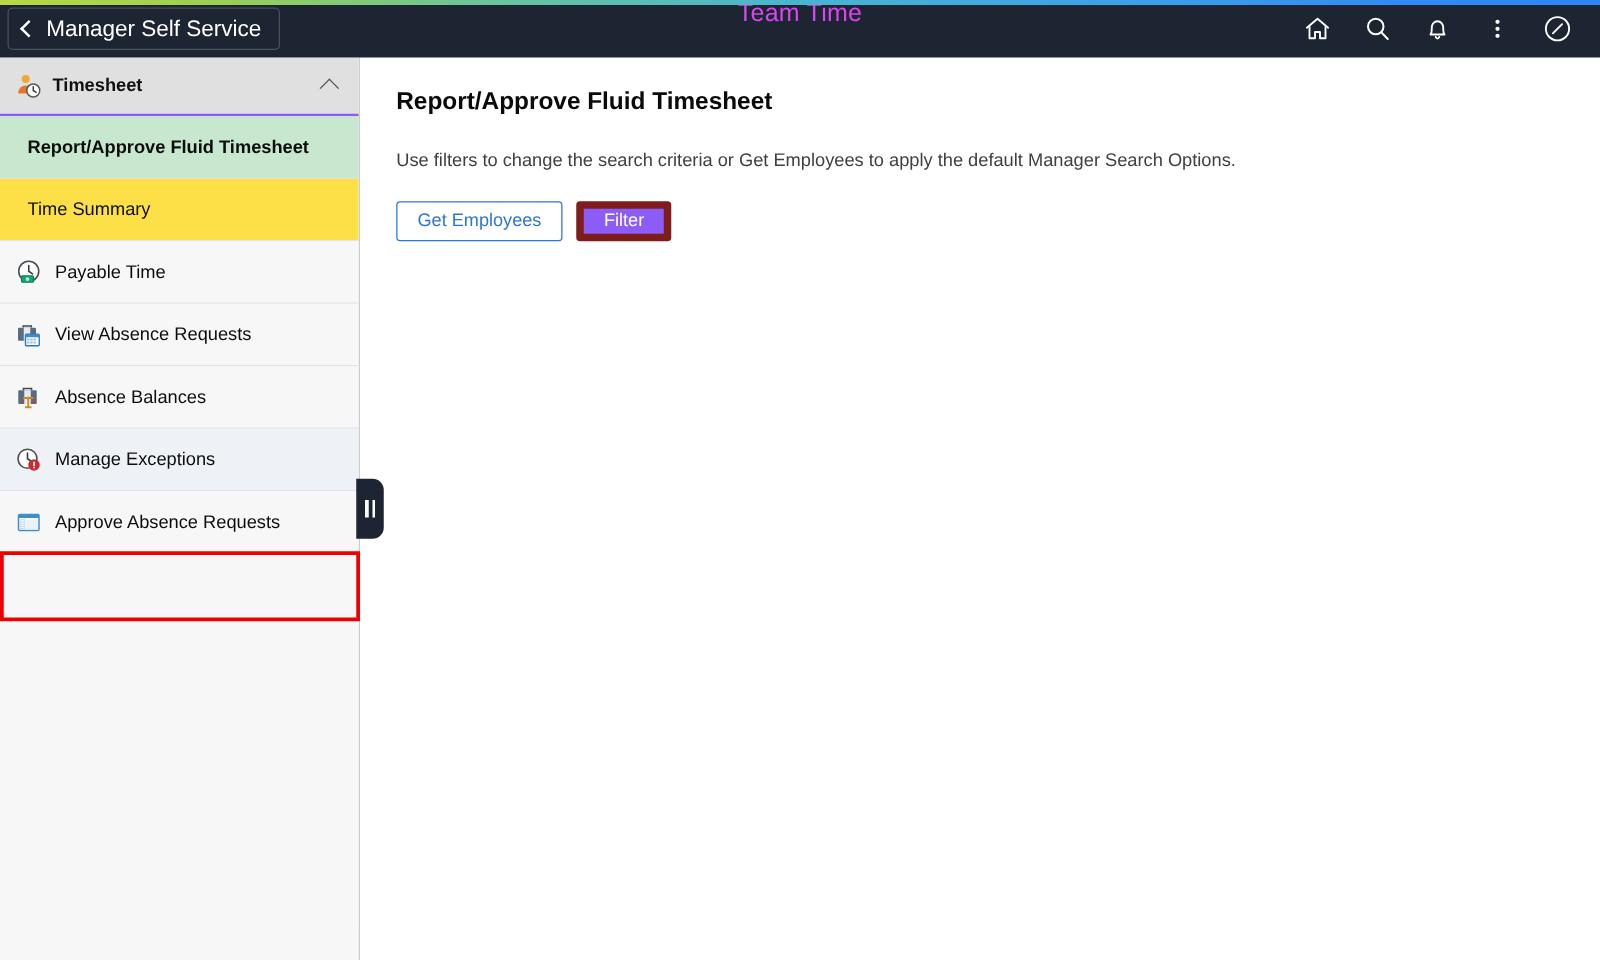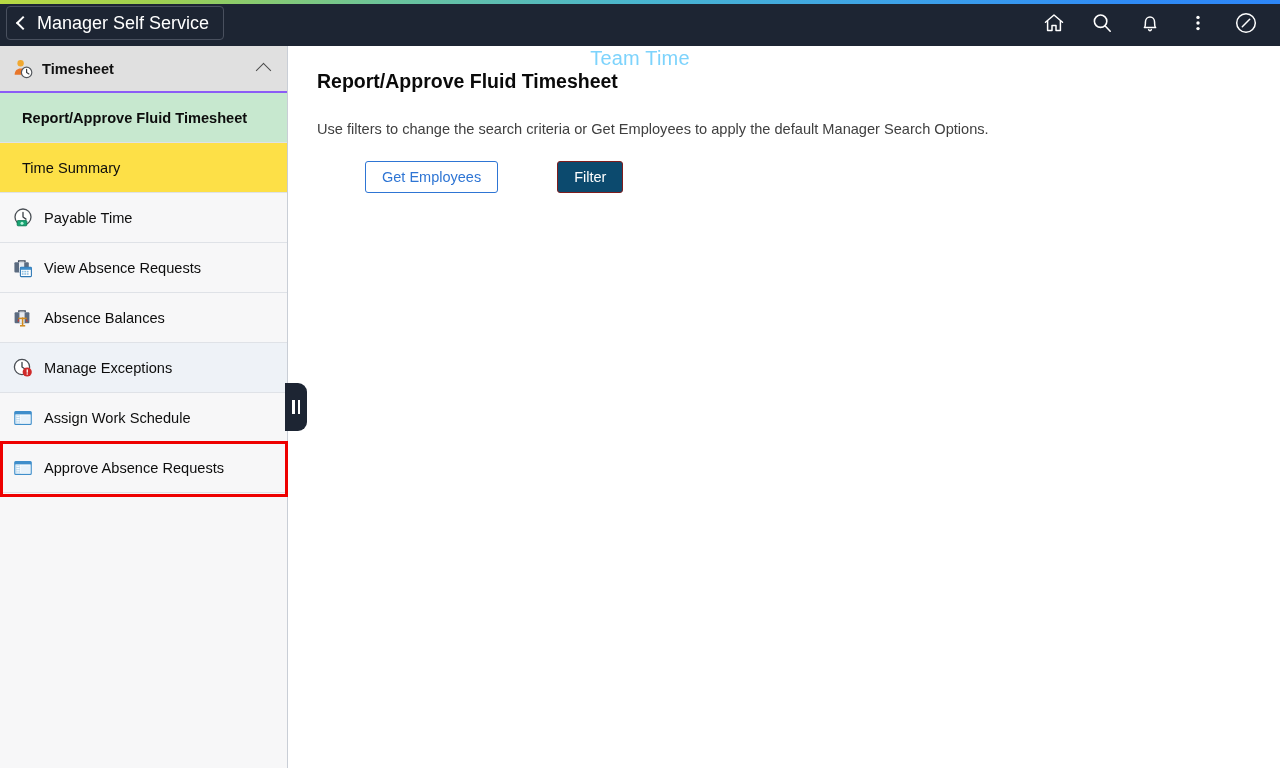--- a/index.html
+++ b/index.html
@@ -39,24 +39,23 @@
   }
   .back-chevron {
     display: inline-block; width: 10px; height: 10px;
     border-left: 2.2px solid #ffffff;
     border-bottom: 2.2px solid #ffffff;
     transform: rotate(45deg);
     position: relative; top: 0px;
   }
   .header-title {
     position: absolute; left: 0; top: 0; width: 1280px; height: 46px;
-    display: flex; align-items: flex-end; justify-content: center;
-    color: #7dd3fc; font-size: 20px; letter-spacing: .2px;
+    display: flex; align-items: flex-start; justify-content: center;
+    color: #d946ef; font-size: 20px; letter-spacing: .2px;
     pointer-events: none;
-    margin-top: 24px;
   }
   .header-icons {
     position: absolute; right: 10px; top: 0; height: 46px;
     display: flex; align-items: center; gap: 0px;
   }
   .hicon {
     width: 48px; height: 46px;
     display: flex; align-items: center; justify-content: center;
     cursor: pointer;
   }
@@ -166,31 +165,30 @@
   .btn-row { display: flex; gap: 11px; margin-top: 24px; }
   .btn {
     font-family: "Liberation Sans", sans-serif;
     font-size: 14.5px;
     border-radius: 3px;
     padding: 0 16px;
     height: 32px;
     display: inline-flex; align-items: center; justify-content: center;
     cursor: pointer;
     white-space: nowrap;
-    margin-left: 48px;
   }
   .btn-secondary {
     background: #ffffff;
     color: #2e75d4;
     border: 1px solid #2e75d4;
   }
   .btn-primary {
-    background: #0c4a6e;
+    background: #8b5cf6;
     color: #ffffff;
-    border: 1px solid #7f1d1d;
+    border: 6px solid #7f1d1d;
   }
 </style>
 </head>
 <body>
 
 <div id="app">
 
   <div class="gradient-strip"></div>
 
   <div class="header">
@@ -325,53 +323,36 @@
           <circle cx="10" cy="10" r="7.6" fill="#ffffff" stroke="#4a4f55" stroke-width="1.3"></circle>
           <path d="M10 5.4 V10 L13 12" stroke="#3a3f45" stroke-width="1.3" fill="none" stroke-linecap="round"></path>
           <circle cx="15.2" cy="15.0" r="4.6" fill="#cf2a2a"></circle>
           <rect x="14.6" y="12.2" width="1.3" height="3.6" rx="0.6" fill="#ffffff"></rect>
           <circle cx="15.25" cy="17.0" r="0.8" fill="#ffffff"></circle>
         </svg>
       </span>
       <span class="ni-label">Manage Exceptions</span>
     </div>
 
+
     <div class="nav-item tinted">
       <span class="ni-icon">
         <svg width="22" height="22" viewBox="0 0 22 22">
           <rect x="2.8" y="4.6" width="16.4" height="12.8" rx="1" fill="#ffffff" stroke="#3f8ecb" stroke-width="1.2"></rect>
           <rect x="2.8" y="4.6" width="16.4" height="2.8" fill="#3f8ecb"></rect>
           <rect x="3.8" y="8.4" width="4.4" height="8.0" fill="#bcd9ef"></rect>
           <g fill="#ffffff">
             <rect x="4.4" y="9.2" width="3.2" height="0.9"></rect>
             <rect x="4.4" y="11.0" width="3.2" height="0.9"></rect>
             <rect x="4.4" y="12.8" width="3.2" height="0.9"></rect>
             <rect x="4.4" y="14.6" width="3.2" height="0.9"></rect>
           </g>
           <rect x="9.0" y="8.4" width="9.2" height="8.0" fill="#e8f2fa"></rect>
         </svg>
       </span>
-      <span class="ni-label">Assign Work Schedule</span>
-    </div>
-
-    <div class="nav-item tinted">
-      <span class="ni-icon">
-        <svg width="22" height="22" viewBox="0 0 22 22">
-          <rect x="2.8" y="4.6" width="16.4" height="12.8" rx="1" fill="#ffffff" stroke="#3f8ecb" stroke-width="1.2"></rect>
-          <rect x="2.8" y="4.6" width="16.4" height="2.8" fill="#3f8ecb"></rect>
-          <rect x="3.8" y="8.4" width="4.4" height="8.0" fill="#bcd9ef"></rect>
-          <g fill="#ffffff">
-            <rect x="4.4" y="9.2" width="3.2" height="0.9"></rect>
-            <rect x="4.4" y="11.0" width="3.2" height="0.9"></rect>
-            <rect x="4.4" y="12.8" width="3.2" height="0.9"></rect>
-            <rect x="4.4" y="14.6" width="3.2" height="0.9"></rect>
-          </g>
-          <rect x="9.0" y="8.4" width="9.2" height="8.0" fill="#e8f2fa"></rect>
-        </svg>
-      </span>
       <span class="ni-label">Approve Absence Requests</span>
     </div>
 
     <div class="sidebar-filler"></div>
   </div>
 
   <div class="focus-ring"></div>
 
   <div class="collapse-handle">
     <span class="bars">

